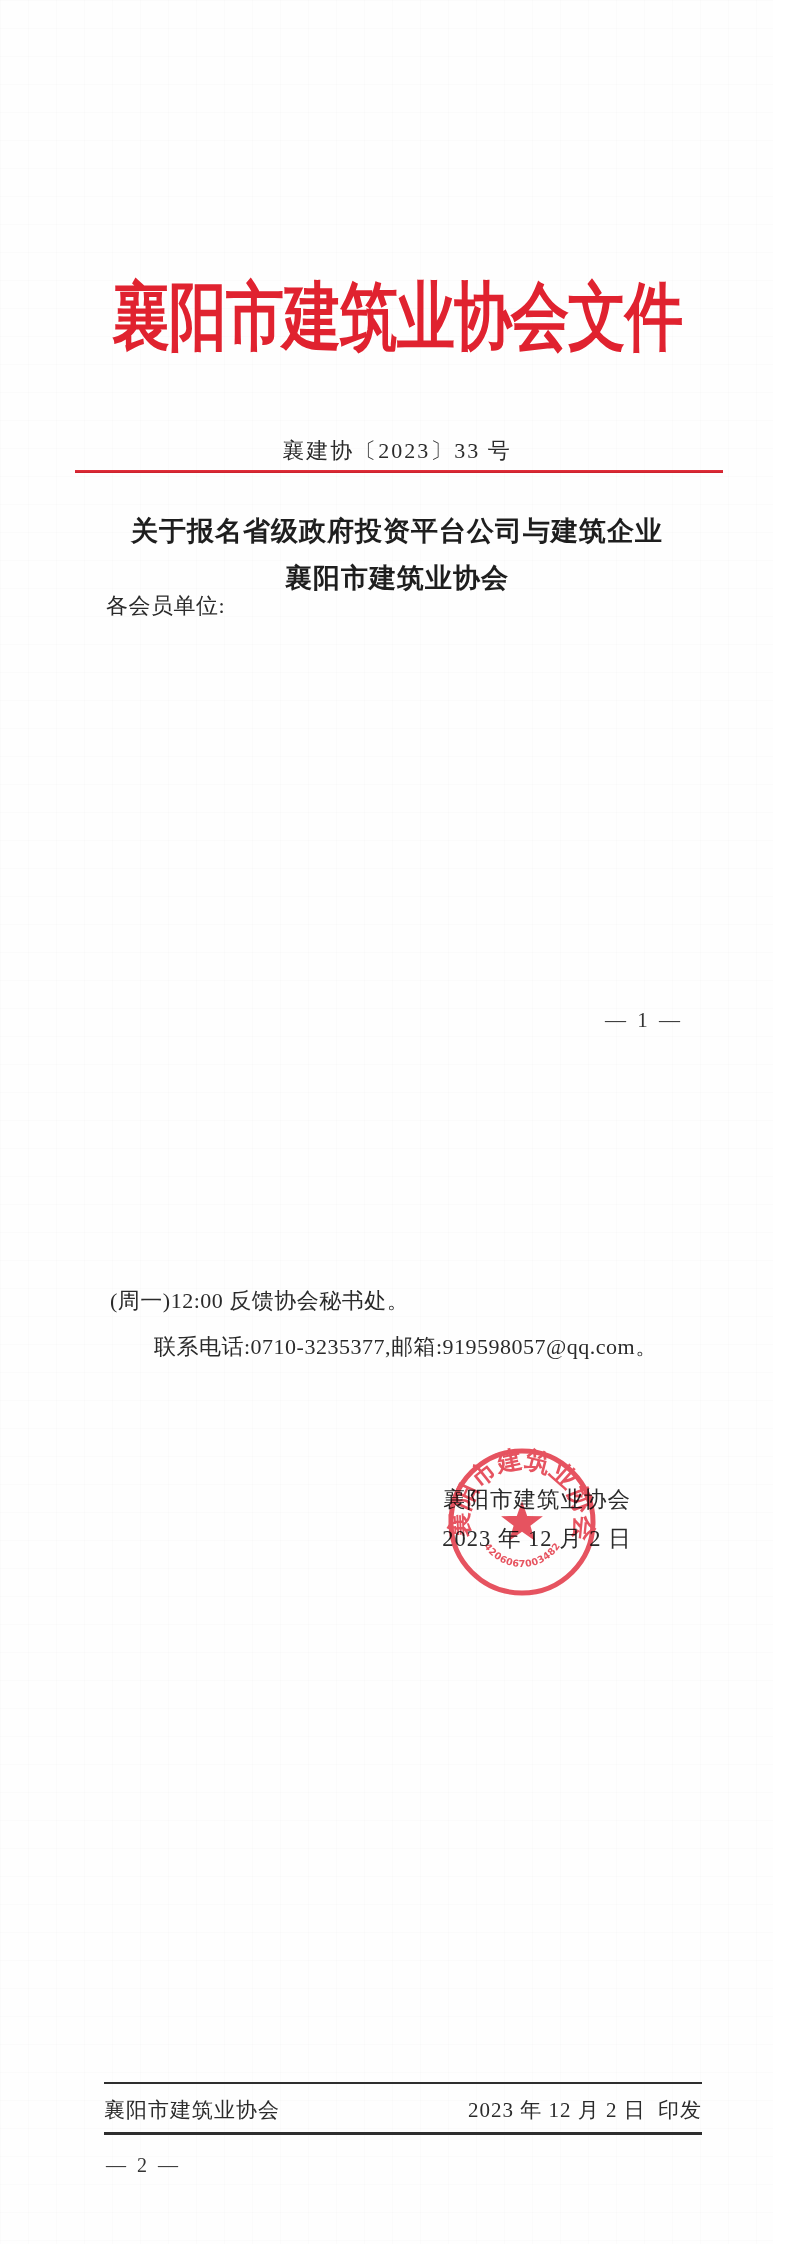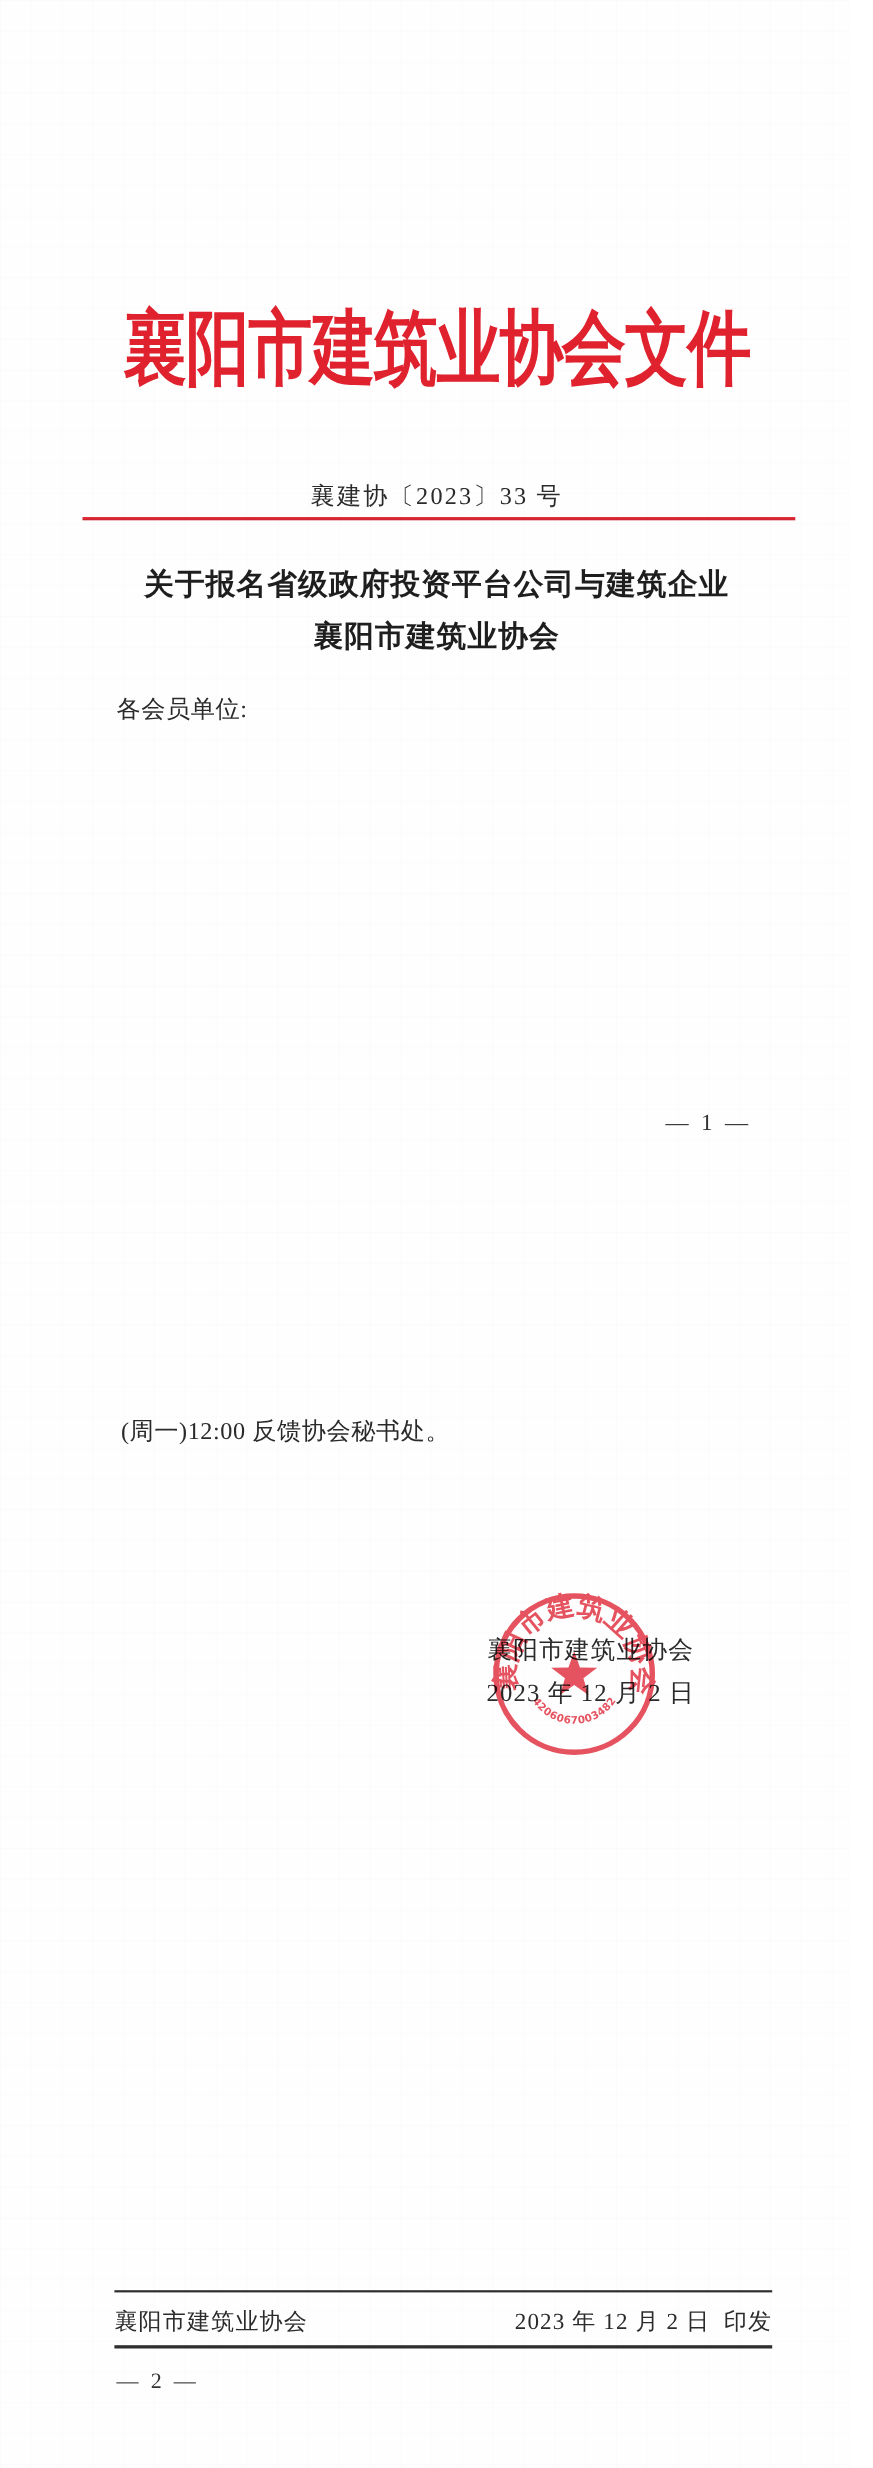--- a/index.html
+++ b/index.html
@@ -30,21 +30,21 @@
   .red-rule{
     position:absolute;top:470px;left:75px;width:648px;height:3px;
     background:linear-gradient(#e4303c,#c9202c);
   }
   .doc-title{
     position:absolute;top:508px;left:105px;width:584px;
     text-align:center;font-size:27px;font-weight:bold;line-height:47px;
     color:#1e1e1e;letter-spacing:1px;
   }
   .body-block{
-    position:absolute;top:625px;left:106px;width:612px;
+    position:absolute;top:586px;left:106px;width:612px;
     font-size:22px;line-height:40px;letter-spacing:0.5px;color:#2a2a2a;
     text-align:justify;
   }
   .body-block p{margin:0;}
   .indent{text-indent:2em;}
   .page-num-1{
     position:absolute;top:1008px;left:0;width:683px;
     text-align:right;font-size:21px;letter-spacing:3px;color:#333;
   }
   .page2-block{
@@ -96,20 +96,21 @@
   </div>
 
   <div class="body-block">
     <p>各会员单位:</p>
   </div>
 
   <div class="page-num-1">— 1 —</div>
 
   <div class="page2-block">
     <p>(周一)12:00 反馈协会秘书处。</p>
+    <p class="indent">联系电话:0710-3235377,邮箱:919598057@qq.com。</p>
   </div>
 
   <div class="signature">
     <div>襄阳市建筑业协会</div>
     <div>2023 年 12 月 2 日</div>
   </div>
 
   <svg class="seal" viewBox="0 0 156 156">
     <circle cx="78" cy="78" r="71" fill="none" stroke="#e5404e" stroke-width="5"></circle>
     <polygon fill="#e5404e" points="78,57 72.8,71.9 57.1,72.2 69.6,81.7 65.1,96.8 78,87.8 90.9,96.8 86.4,81.7 98.9,72.2 83.2,71.9"></polygon>

